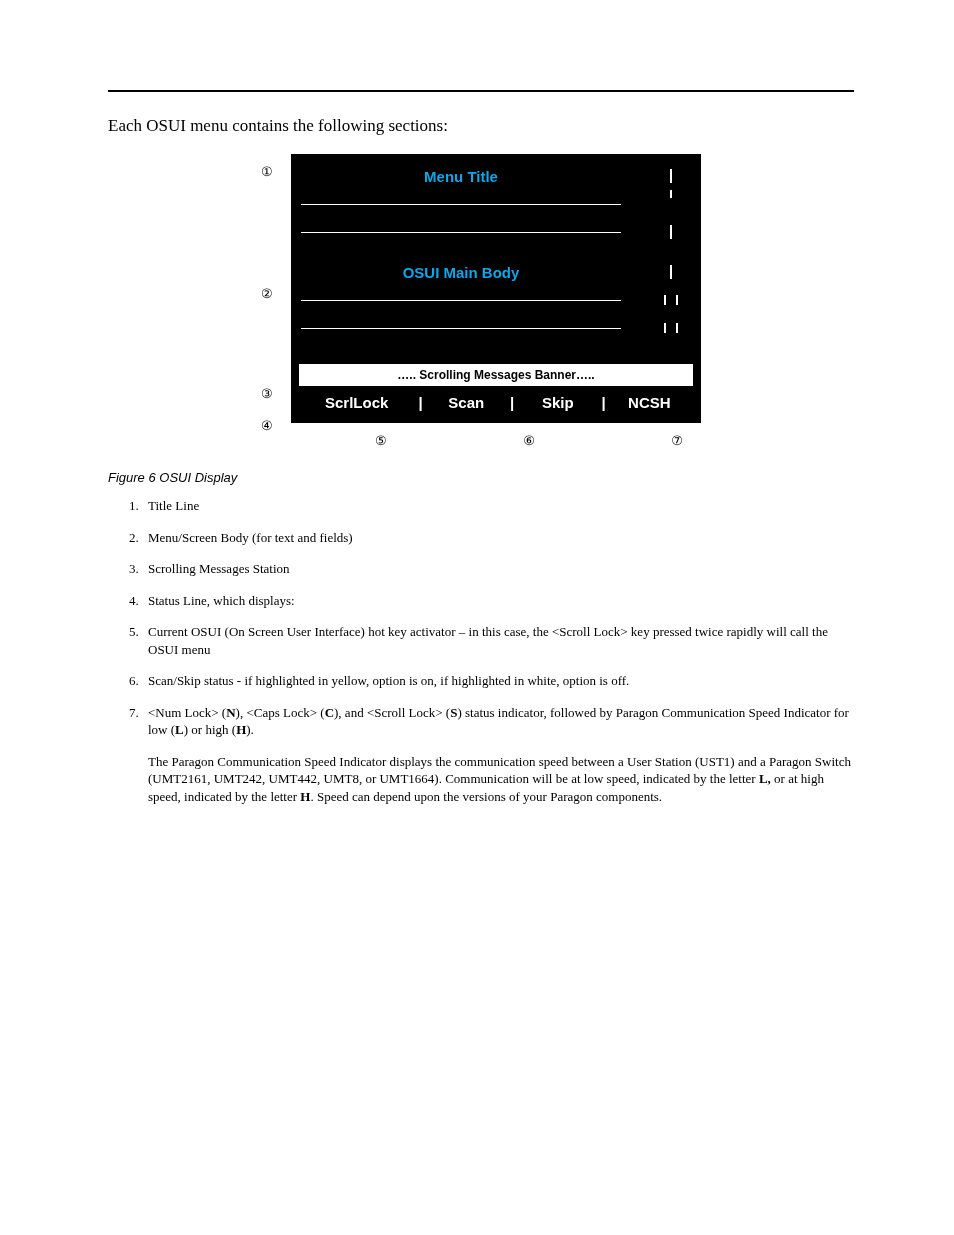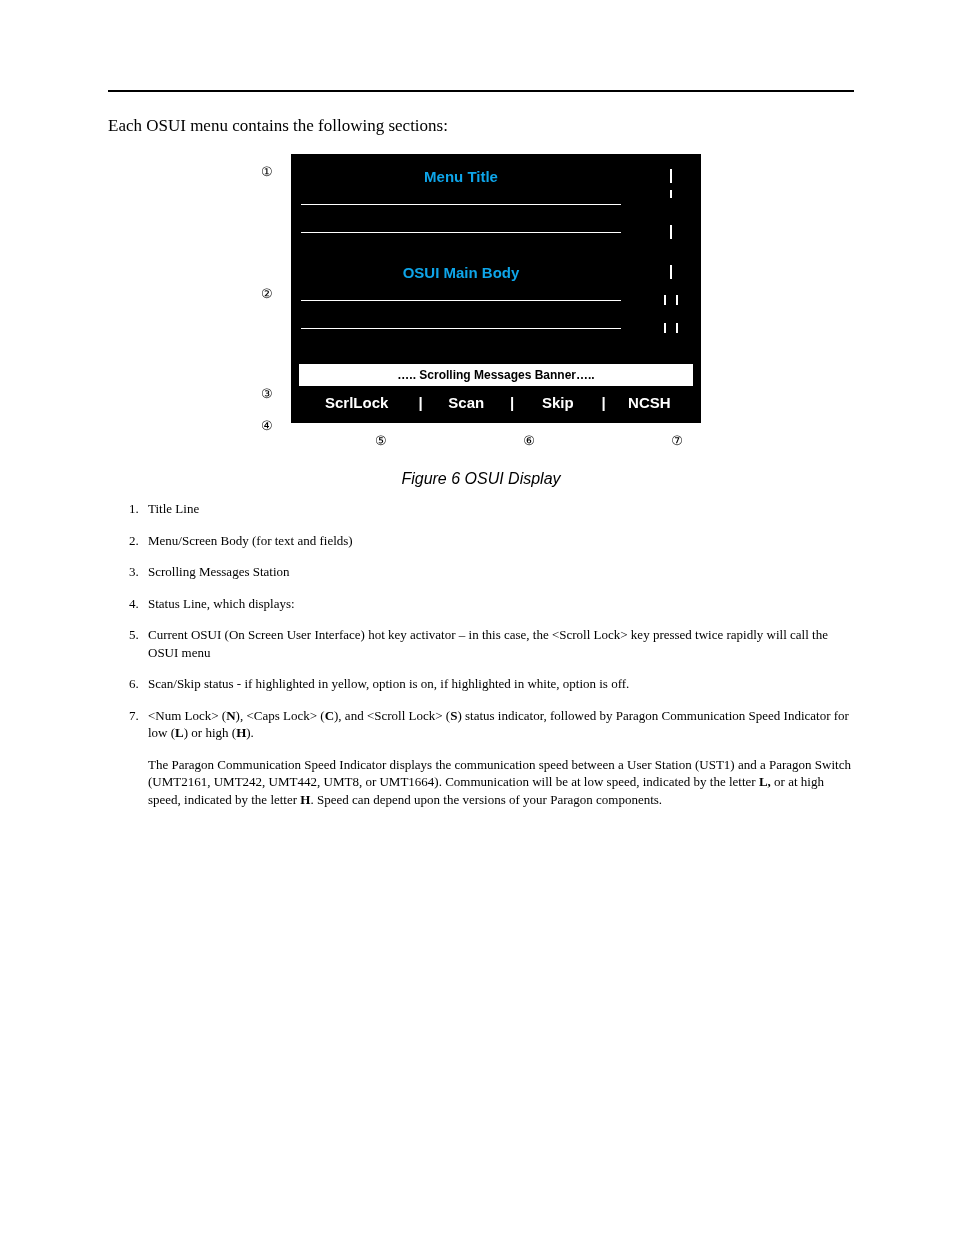--- a/index.html
+++ b/index.html
@@ -113,22 +113,21 @@
     padding: 10px 0 0 30px;
     font-family: Arial, sans-serif;
     font-size: 13px;
   }
   .cb { flex: 1; text-align: center; }
   .cb.c5 { text-align: left; padding-left: 54px; }
   .cb.c7 { text-align: right; padding-right: 18px; }
   .fig-caption {
     font-style: italic;
     font-family: Arial, Helvetica, sans-serif;
-    font-size: 16px;
-    text-align: center;
+    font-size: 13px;
     margin: 22px 0 12px 0;
   }
   ol.numbered {
     list-style: decimal;
     padding-left: 34px;
   }
   ol.numbered > li {
     padding-left: 6px;
     margin-bottom: 14px;
     font-size: 13px;

